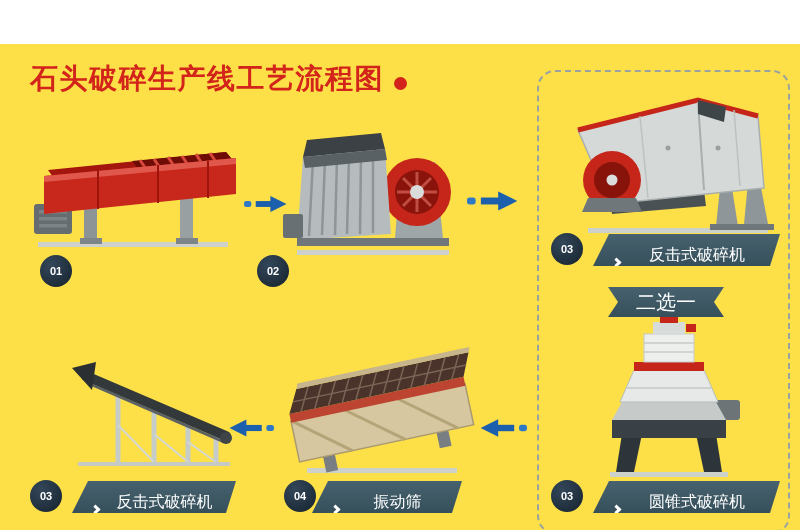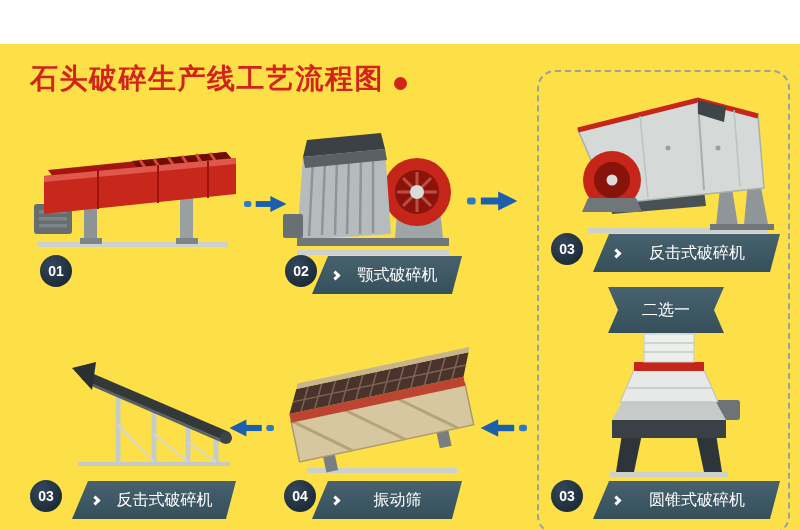--- a/index.html
+++ b/index.html
@@ -11,33 +11,33 @@
   .title { font-size:28px; font-weight:bold; color:#d2241a; letter-spacing:1.5px; }
   .title-dot { width:13px; height:13px; border-radius:50%; background:#d2241a; margin-top:8px; }
 
   .dashed-box { position:absolute; left:537px; top:26px; width:253px; height:464px;
     border:2px dashed #9aa39e; border-radius:18px; }
 
   .machine { position:absolute; }
 
   .step-circle { position:absolute; width:32px; height:32px; border-radius:50%;
     background:radial-gradient(circle at 35% 30%, #33475a, #16222c);
-    color:#fff; font-size:14px; font-weight:bold;
+    color:#fff; font-size:11px; font-weight:bold;
     display:flex; align-items:center; justify-content:center; }
 
-  .ribbon { position:absolute; height:38px; color:#fff; font-size:16px;
-    display:flex; align-items:center; padding:0 10px 0 20px;
+  .ribbon { position:absolute; height:32px; color:#fff; font-size:16px;
+    display:flex; align-items:flex-end; padding:0 10px 0 20px;
     background:linear-gradient(#47626e,#35505b);
     clip-path:polygon(16px 0, 100% 0, calc(100% - 10px) 100%, 0 100%); }
   .ribbon .text { flex:1; text-align:center; white-space:nowrap; }
   .chev { width:7px; height:7px; border-top:3px solid #fff; border-right:3px solid #fff;
     transform:rotate(45deg); flex:none; margin-right:4px; }
 
-  .choice-banner { position:absolute; left:608px; top:243px; width:116px; height:46px;
-    background:linear-gradient(#47626e,#35505b); color:#fff; font-size:16px;
+  .choice-banner { position:absolute; left:608px; top:243px; width:116px; height:30px;
+    background:linear-gradient(#47626e,#35505b); color:#fff; font-size:20px;
     display:flex; align-items:center; justify-content:center;
     clip-path:polygon(0 0, 100% 0, calc(100% - 10px) 50%, 100% 100%, 0 100%, 10px 50%); }
 
   .arrow { position:absolute; }
   .arrow.flip { transform:scaleX(-1); }
 </style>
 </head>
 <body>
 
 <div class="canvas">
@@ -208,25 +208,21 @@
     <polygon points="36,2 58,13 36,24" fill="#1c5fad"></polygon>
   </svg>
   <svg class="arrow flip" style="left:228px;top:371px" width="46" height="26" viewBox="0 0 60 26">
     <rect x="0" y="9" width="10" height="8" rx="3" fill="#2e79c6"></rect>
     <rect x="16" y="9" width="22" height="8" fill="#1c5fad"></rect>
     <polygon points="36,2 58,13 36,24" fill="#1c5fad"></polygon>
   </svg>
 
   <div class="step-circle" style="left:40px;top:211px">01</div>
 
-  <div class="step-circle" style="left:285px;top:211px">02</div>
-  <div class="ribbon" style="left:312px;top:212px;width:150px">
-    <span class="chev"></span>
-    <span class="text">颚式破碎机</span>
-  </div>
+  <div class="step-circle" style="left:257px;top:211px">02</div>
 
   <div class="step-circle" style="left:551px;top:189px">03</div>
   <div class="ribbon" style="left:593px;top:190px;width:187px">
     <span class="chev"></span>
     <span class="text">反击式破碎机</span>
   </div>
 
   <div class="choice-banner">二选一</div>
 
   <div class="step-circle" style="left:551px;top:436px">03</div>

